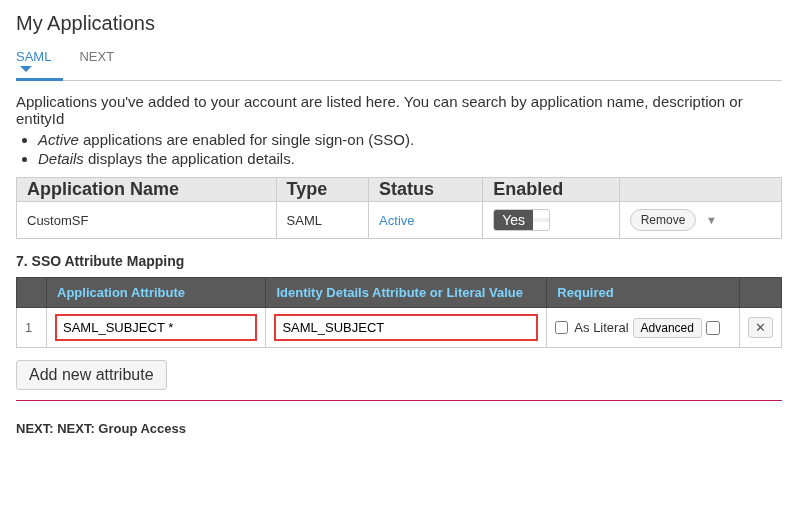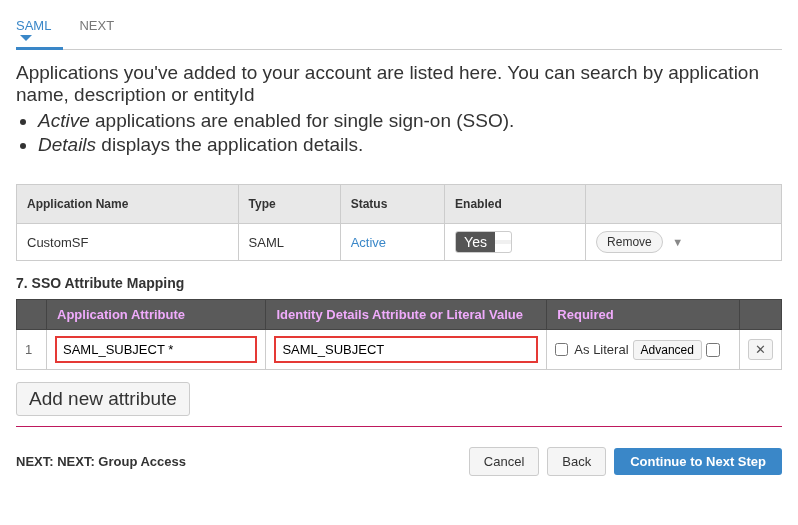--- a/index.html
+++ b/index.html
@@ -49,22 +49,22 @@
     .tab-underline-arrow {
       display: block;
       width: 0;
       height: 0;
       border-left: 6px solid transparent;
       border-right: 6px solid transparent;
       border-top: 6px solid #3a87c8;
       margin: 2px auto 0 4px;
     }
     .info-section {
-      margin-bottom: 28px;
-      font-size: 19px;
+      margin-bottom: 10px;
+      font-size: 15px;
       color: #333;
     }
     .info-section p {
       margin-bottom: 4px;
     }
     .info-section ul {
       list-style: disc;
       padding-left: 22px;
       margin-top: 4px;
     }
@@ -77,24 +77,24 @@
     .main-table {
       width: 100%;
       border-collapse: collapse;
       margin-bottom: 14px;
       border: 1px solid #ccc;
     }
     .main-table thead tr {
       background: #e8e8e8;
     }
     .main-table thead th {
-      padding: 12px 10px;
+      padding: 1px 10px;
       text-align: left;
       font-weight: bold;
-      font-size: 12px;
+      font-size: 18px;
       border: 1px solid #ccc;
     }
     .main-table tbody tr td {
       padding: 7px 10px;
       border: 1px solid #ccc;
       vertical-align: middle;
     }
     .status-active {
       color: #3a87c8;
     }
@@ -142,21 +142,21 @@
       margin-bottom: 10px;
       color: #333;
     }
     .attr-table {
       width: 100%;
       border-collapse: collapse;
       margin-bottom: 12px;
     }
     .attr-table thead tr {
       background: #5a5a5a;
-      color: #f0abfc;
+      color: #7dd3fc;
     }
     .attr-table thead th {
       padding: 7px 10px;
       text-align: left;
       font-size: 13px;
       border: 1px solid #444;
     }
     .attr-table tbody tr td {
       padding: 6px 8px;
       border: 1px solid #ccc;
@@ -205,21 +205,21 @@
       cursor: pointer;
       font-size: 13px;
       color: #555;
     }
     .add-attr-btn {
       border: 1px solid #ccc;
       background: #f5f5f5;
       padding: 5px 12px;
       border-radius: 3px;
       cursor: pointer;
-      font-size: 19px;
+      font-size: 16px;
       color: #333;
     }
     .footer-section {
       display: flex;
       align-items: center;
       justify-content: space-between;
       margin-top: 10px;
       border-top: 1px solid #be185d;
       padding-top: 20px;
       gap: 43px;
@@ -265,20 +265,21 @@
     .row-num {
       color: #666;
       font-size: 13px;
     }
   </style>
 </head>
 <body>
 
 <div class="page-container">
   
+  <h1 class="page-title">My Applications</h1>
 
   
   <div class="tabs">
     <div class="tab active">
       <span>SAML</span>
       <span class="tab-underline-arrow"></span>
     </div>
     <div class="tab">
       <span>NEXT</span>
     </div>
@@ -372,19 +373,14 @@
   </table>
 
   
   <button class="add-attr-btn">Add new attribute</button>
 
   
   <div class="footer-section">
     <span class="next-label">
       NEXT: <span>NEXT: Group Access</span>
     </span>
-    <div class="footer-buttons">
-      <button class="cancel-btn">Cancel</button>
-      <button class="back-btn">Back</button>
-      <button class="continue-btn">Continue to Next Step</button>
-    </div>
   </div>
 </div>
 
 </body></html>

